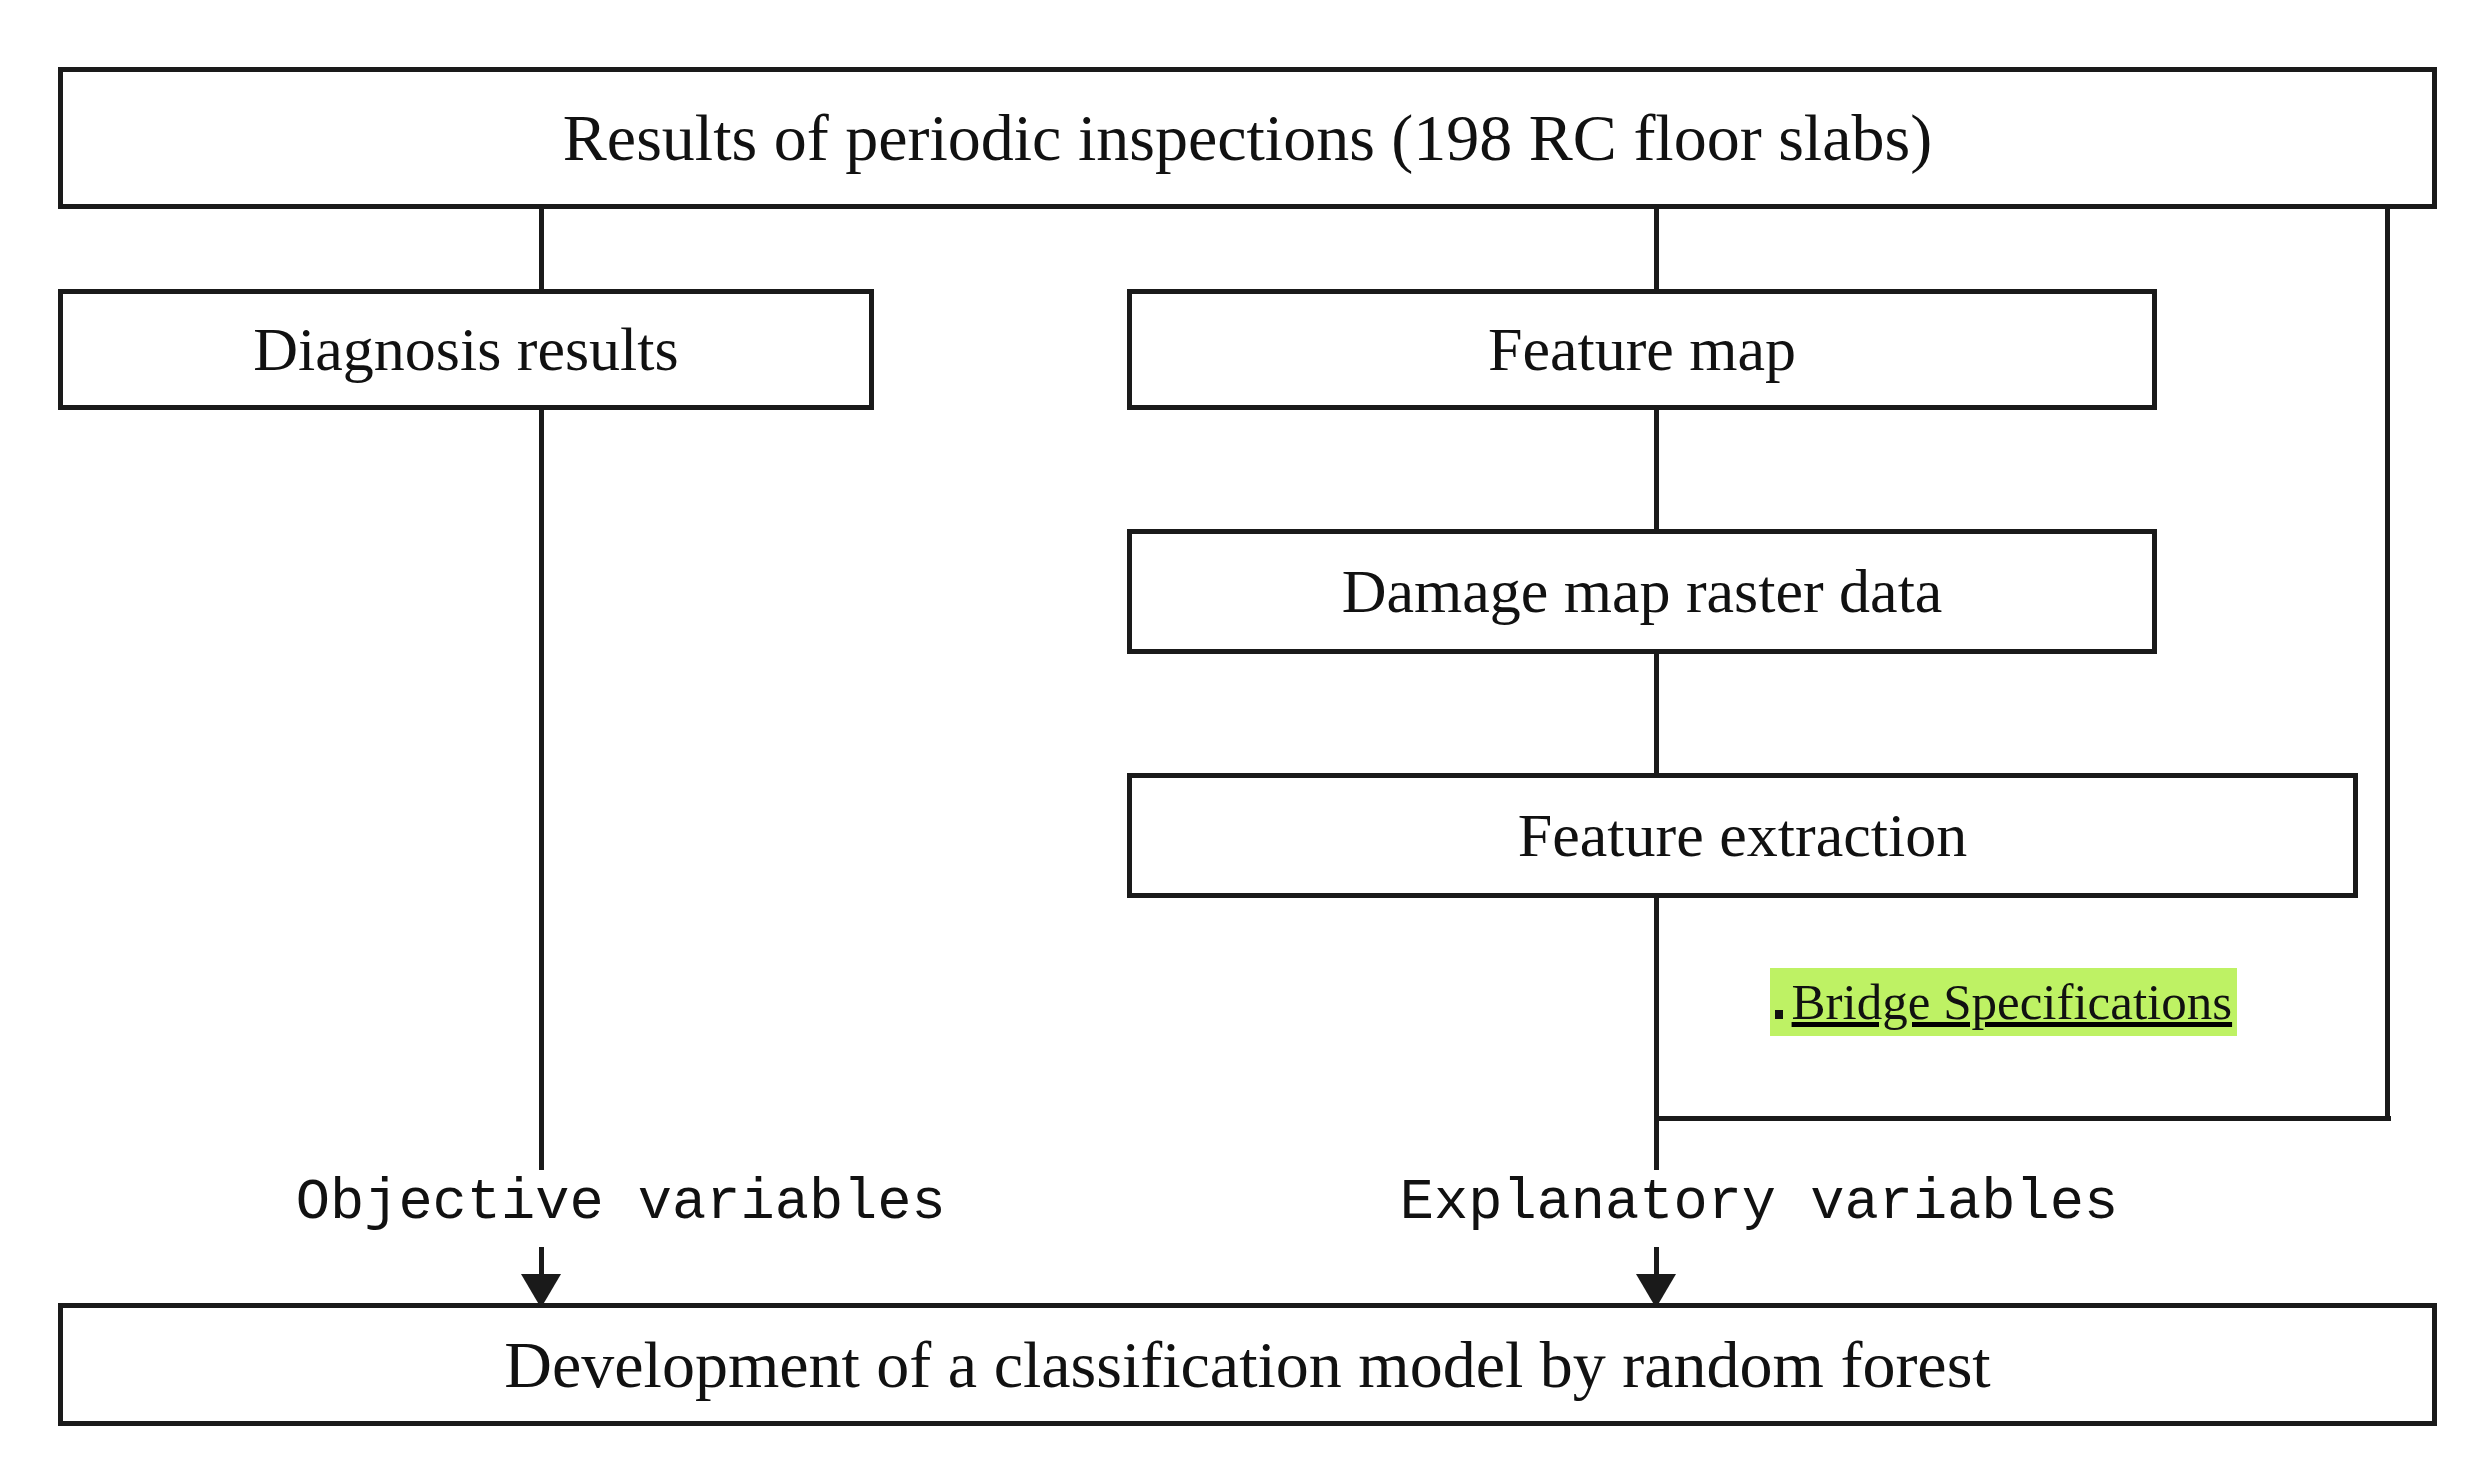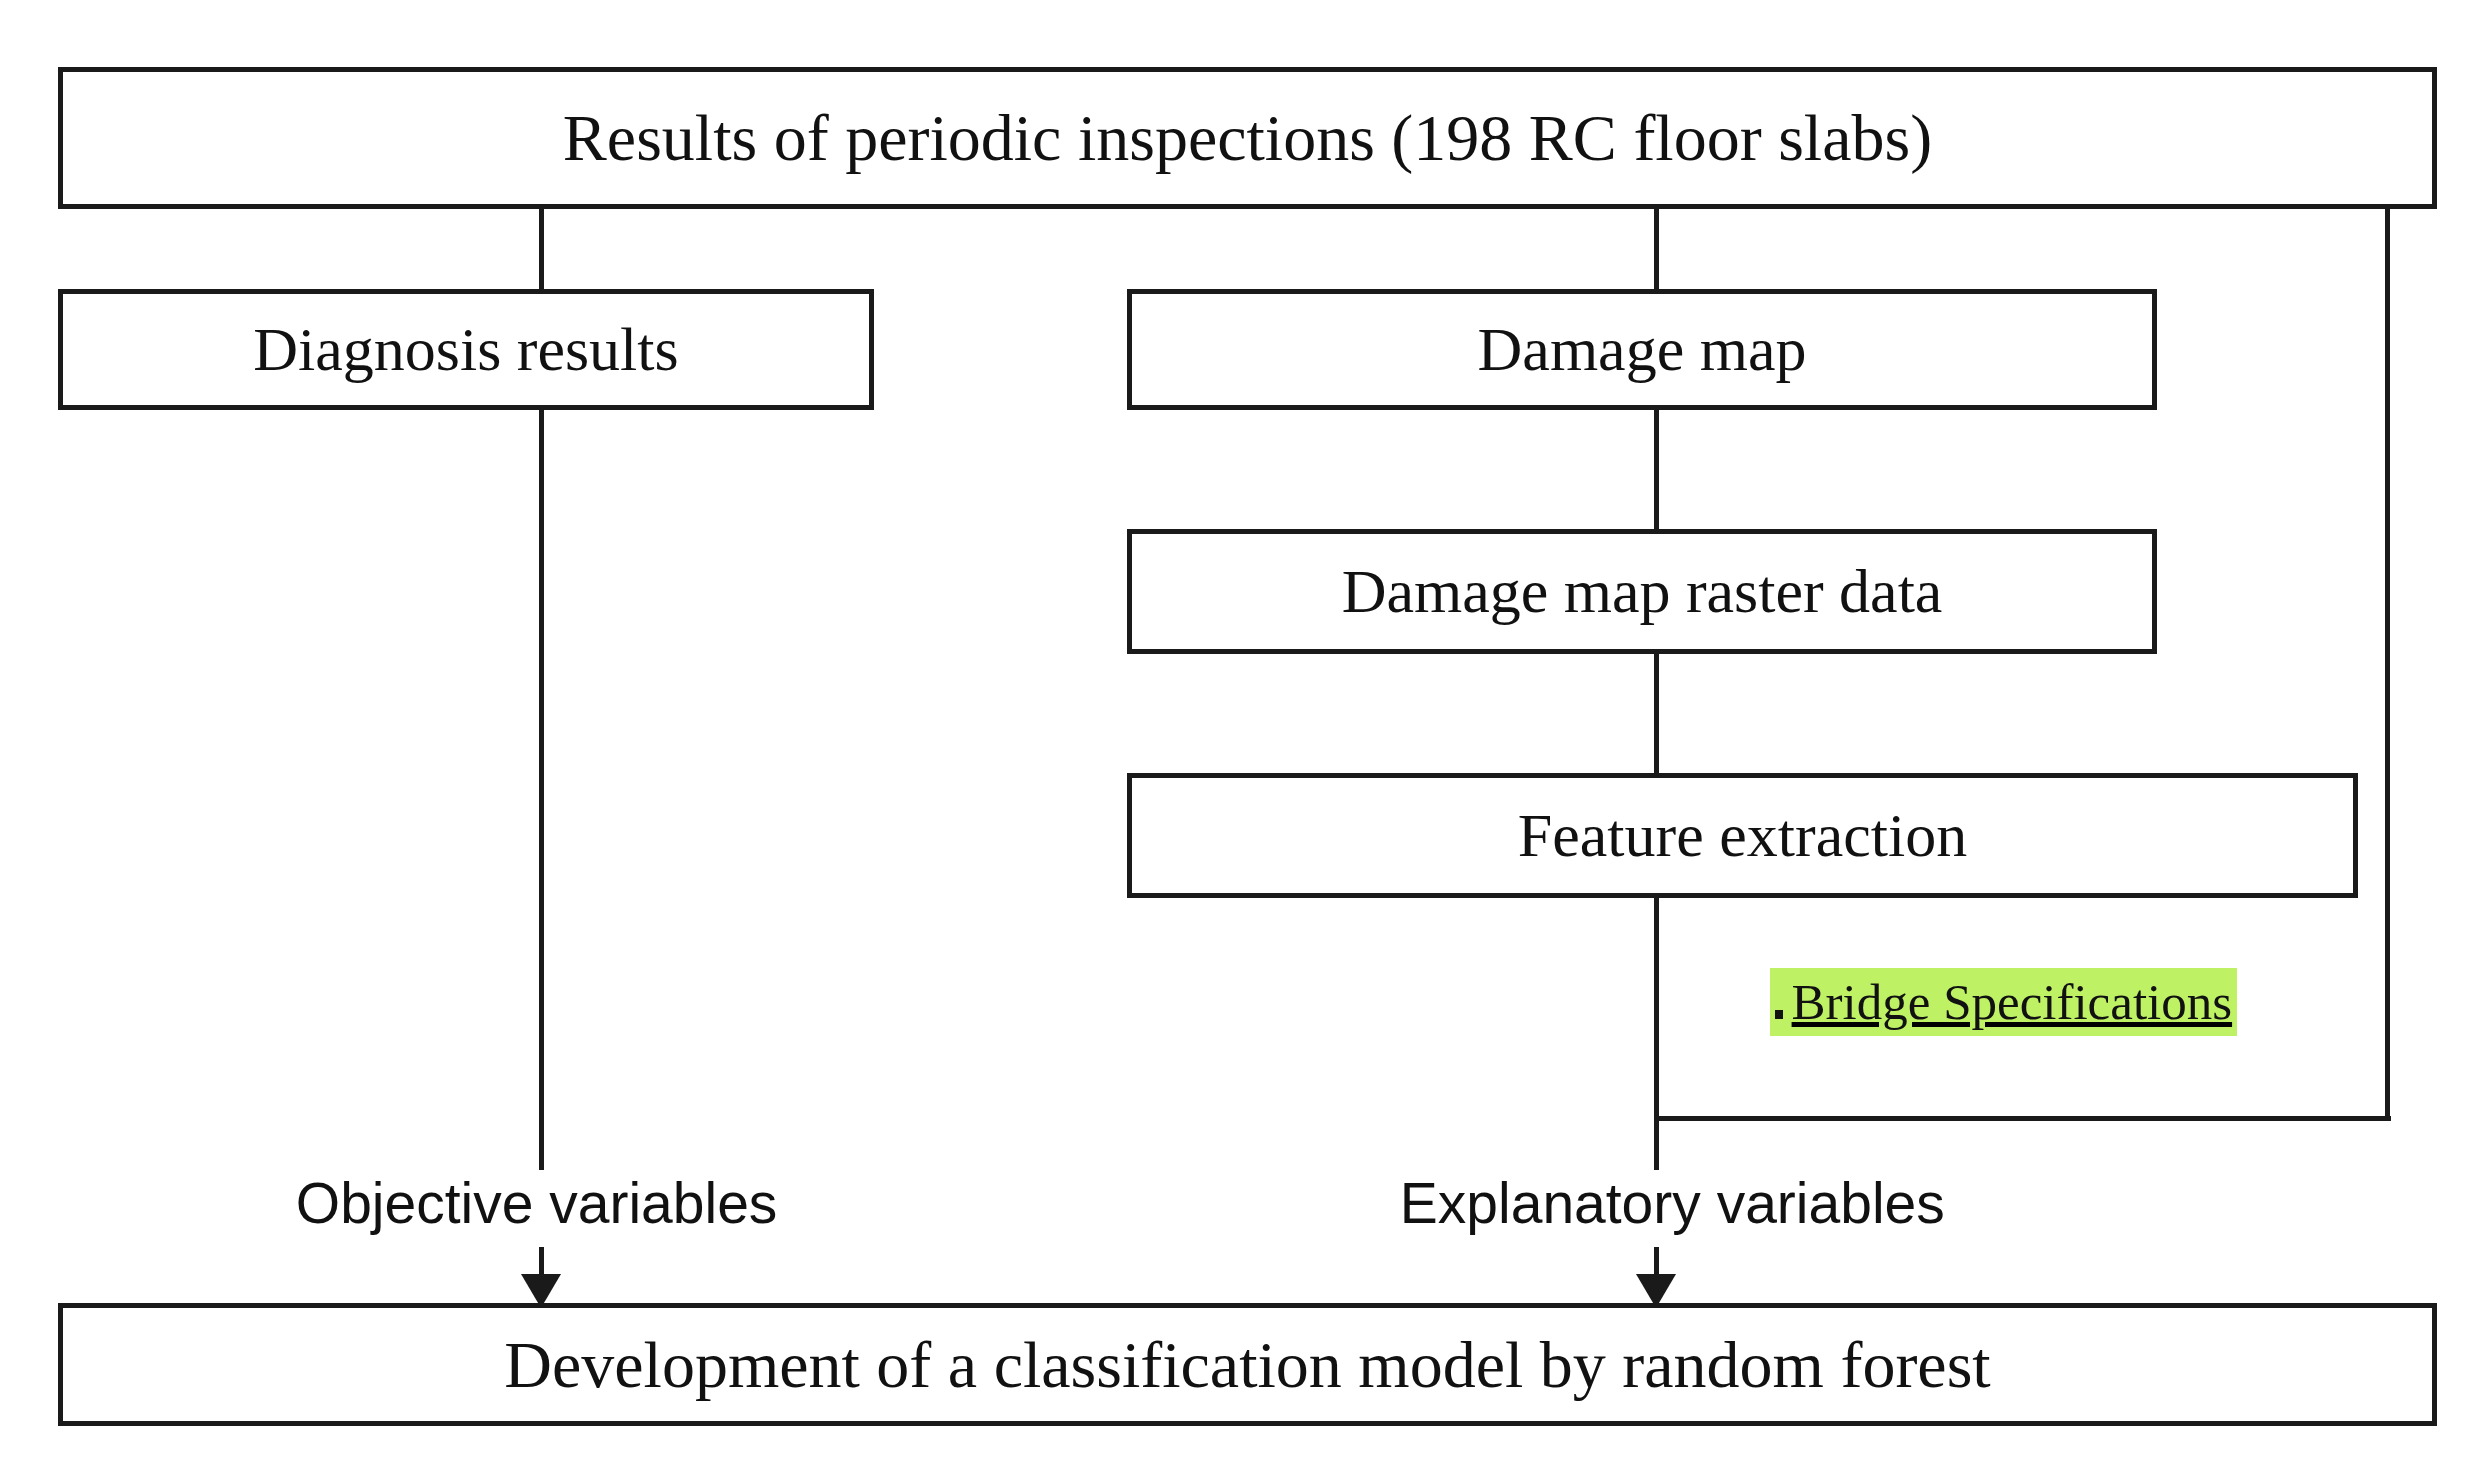--- a/index.html
+++ b/index.html
@@ -96,21 +96,21 @@
     z-index: 2;
   }
   #arrow-objective-shaft   { left: 539px;  top: 1247px; height: 43px; }
   #arrow-objective-head    { left: 521px;  top: 1274px; }
   #arrow-explanatory-shaft { left: 1654px; top: 1247px; height: 43px; }
   #arrow-explanatory-head  { left: 1636px; top: 1274px; }
 
   
   .edge-label {
     position: absolute;
-    font-family: Liberation Sans, sans-serif;
+    font-family: Liberation Mono, monospace;
     font-size: 57px;
     color: #111111;
     background: #ffffff;
     white-space: nowrap;
     text-align: center;
     line-height: 1.0;
     padding: 4.6px 10.8px;
     z-index: 4;
   }
   #label-objective   { left: 285px;  top: 1170px; }
@@ -163,21 +163,21 @@
 
   <div class="box" id="box-top">
     <span class="box-label">Results of periodic inspections (198 RC floor slabs)</span>
   </div>
 
   <div class="box" id="box-diagnosis">
     <span class="box-label">Diagnosis results</span>
   </div>
 
   <div class="box" id="box-damage-map">
-    <span class="box-label">Damage map</span>
+    <span class="box-label">Feature map</span>
   </div>
 
   <div class="box" id="box-raster">
     <span class="box-label">Damage map raster data</span>
   </div>
 
   <div class="box" id="box-feature">
     <span class="box-label">Feature extraction</span>
   </div>
 

